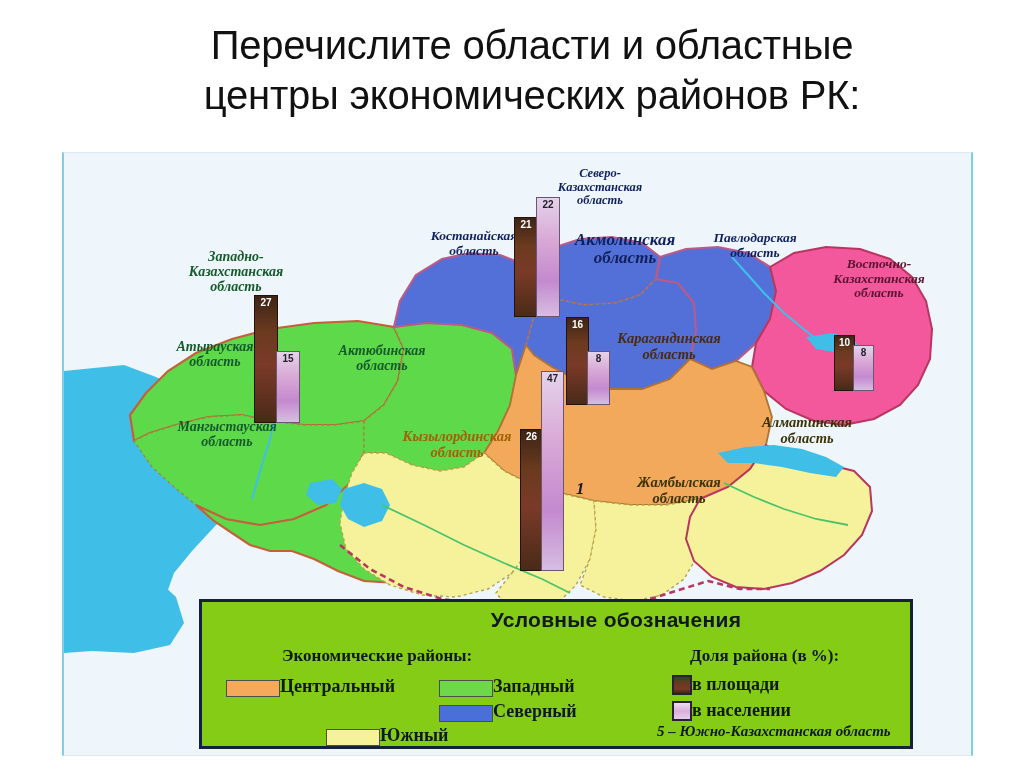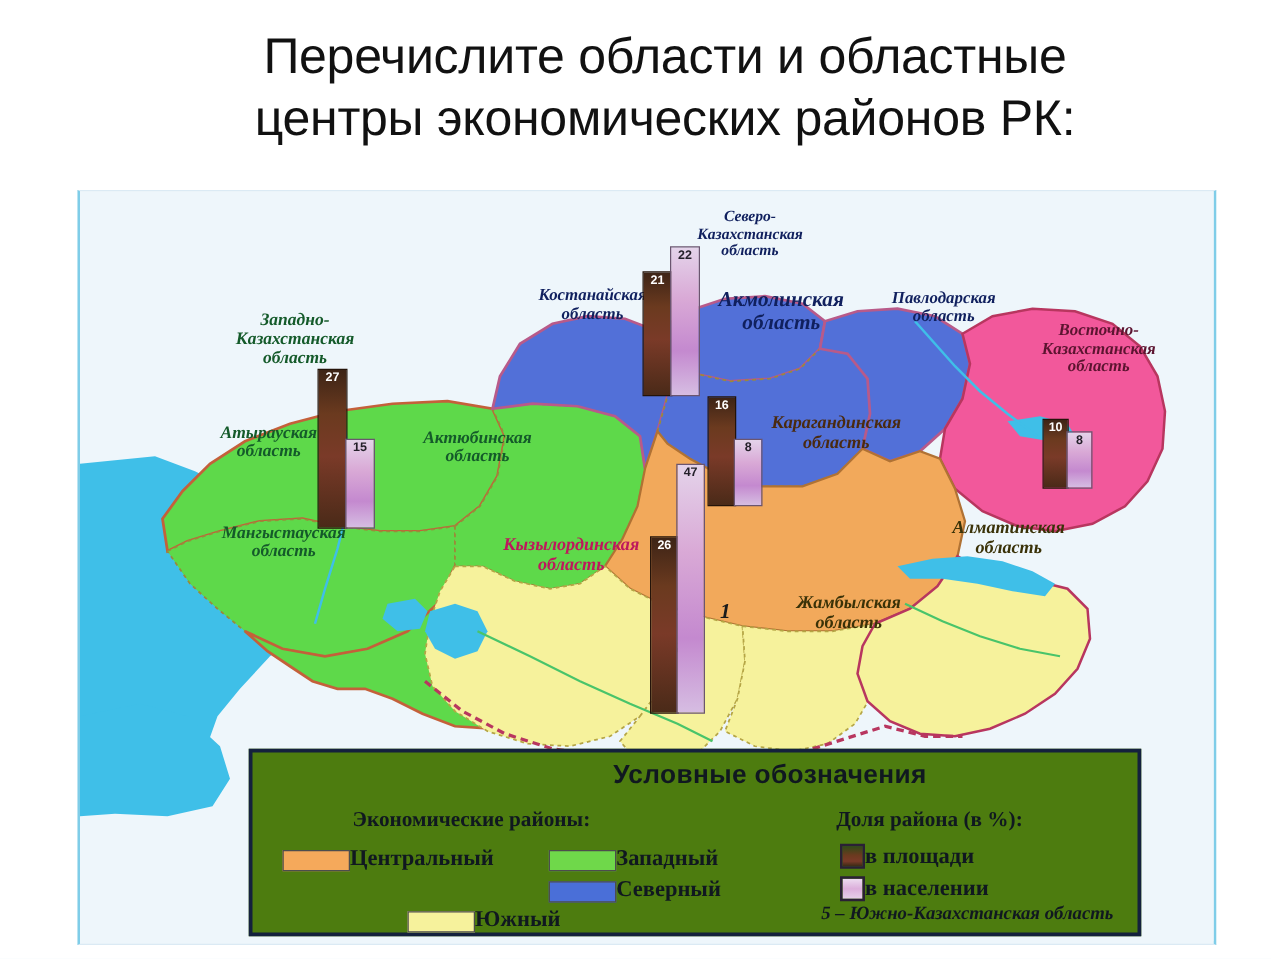--- a/index.html
+++ b/index.html
@@ -76,39 +76,39 @@
 
   .num-marker{
     position:absolute;
     font-family:"Liberation Serif", serif;
     font-style:italic;font-weight:700;font-size:17px;color:#1b1b1b;
   }
 
   
   .legend{
     position:absolute;left:135px;top:446px;width:714px;height:150px;
-    background:#4d7c0f;
+    background:#84cc16;
     border:3px solid #14213d;
     box-sizing:border-box;
   }
   .legend-title{
     position:absolute;left:0;top:6px;width:100%;
     text-align:center;
     font-family:"Liberation Sans", sans-serif;
     font-size:21px;font-weight:700;color:#101820;
     letter-spacing:.3px;
     padding-left:120px;box-sizing:border-box;
   }
   .legend-sub{
     position:absolute;
     font-family:"Liberation Serif", serif;
     font-size:17px;font-weight:700;color:#101820;
   }
   .sub-left{left:80px;top:44px;}
-  .sub-right{left:467px;top:44px;}
+  .sub-right{left:488px;top:44px;}
 
   .sw-row{position:absolute;display:flex;align-items:flex-end;gap:0;}
   .sw{width:54px;height:17px;border:1px solid #4d4d4d;box-sizing:border-box;}
   .sw-sm{width:20px;height:20px;border:2px solid #2a2035;box-sizing:border-box;}
   .sw-lbl{
     font-family:"Liberation Serif", serif;
     font-size:18px;font-weight:700;color:#101820;white-space:nowrap;
   }
   .foot-note{
     position:absolute;left:455px;top:121px;
@@ -212,21 +212,21 @@
   <div class="rlabel" style="left:616px;top:78px;width:150px;font-size:13.5px;color:#10205e;">Павлодарская
 область</div>
 
   <div class="rlabel" style="left:740px;top:104px;width:150px;font-size:13.5px;color:#5c1430;">Восточно-
 Казахстанская
 область</div>
 
   <div class="rlabel" style="left:520px;top:178px;width:170px;font-size:14.5px;color:#4a2a10;">Карагандинская
 область</div>
 
-  <div class="rlabel" style="left:308px;top:276px;width:170px;font-size:14.5px;color:#be185d;">Кызылординская
+  <div class="rlabel" style="left:308px;top:276px;width:170px;font-size:14.5px;color:#a16207;">Кызылординская
 область</div>
   <div class="rlabel" style="left:540px;top:322px;width:150px;font-size:14.5px;color:#3a3208;">Жамбылская
 область</div>
   <div class="rlabel" style="left:668px;top:262px;width:150px;font-size:14.5px;color:#3a3208;">Алматинская
 область</div>
 
   <div class="num-marker" style="left:512px;top:326px;">1</div>
 
   <div class="barpair" style="left:190px;top:142px;width:46px;height:128px;">
     <div class="bar bar-area" style="left:0;width:24px;height:128px;">

